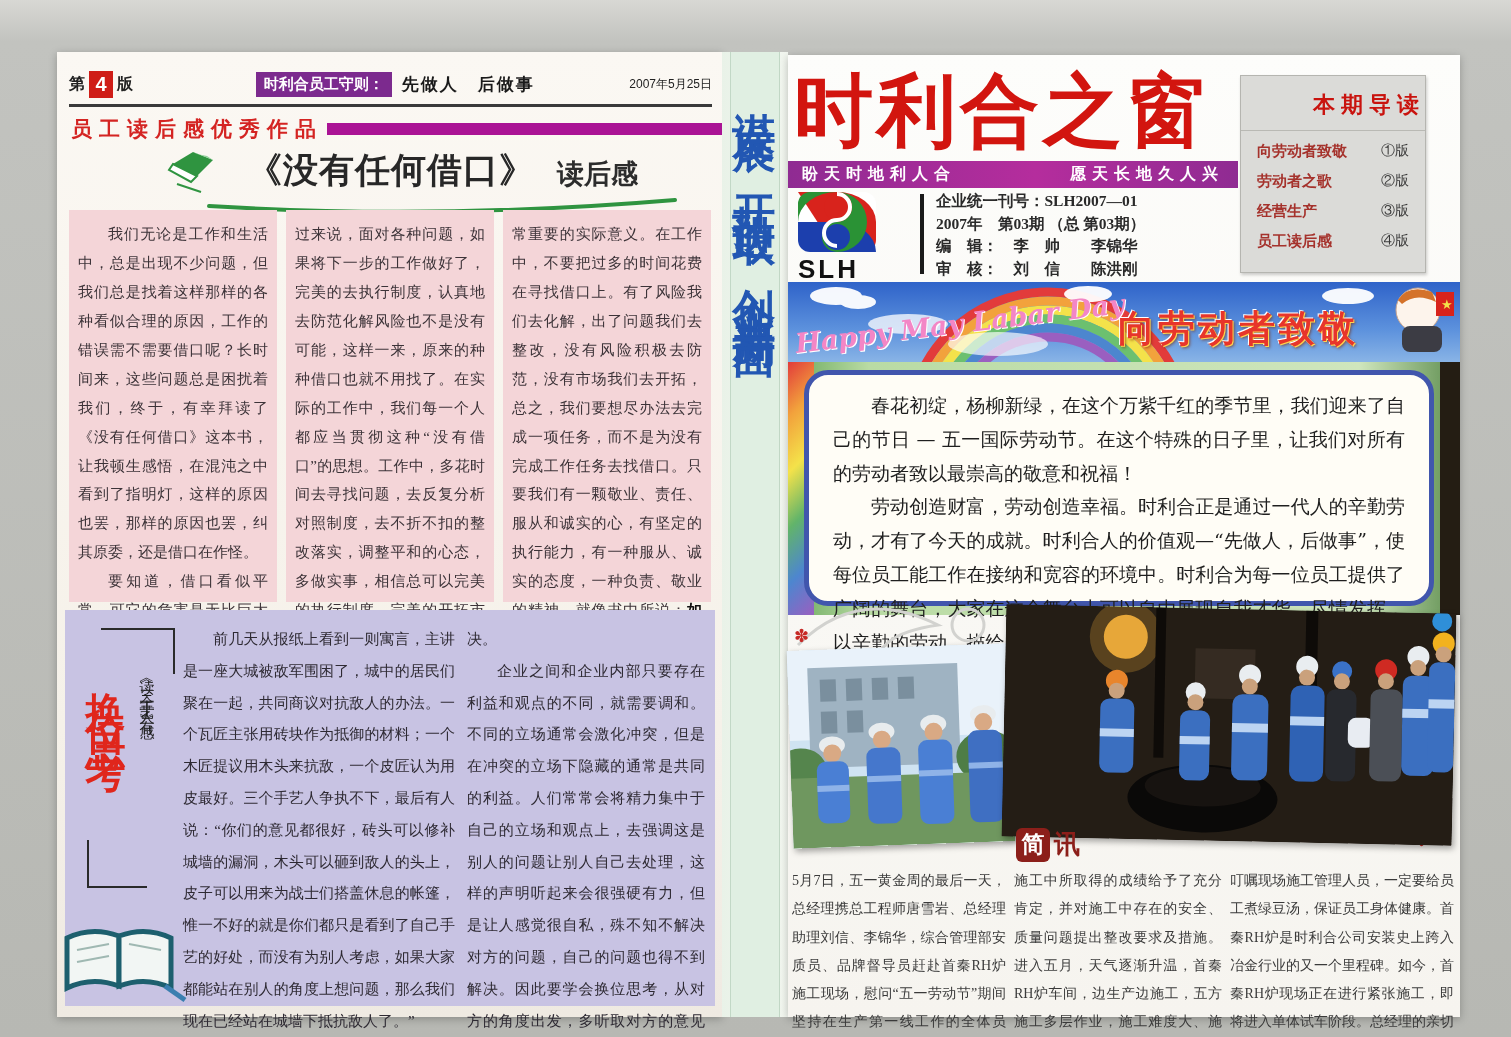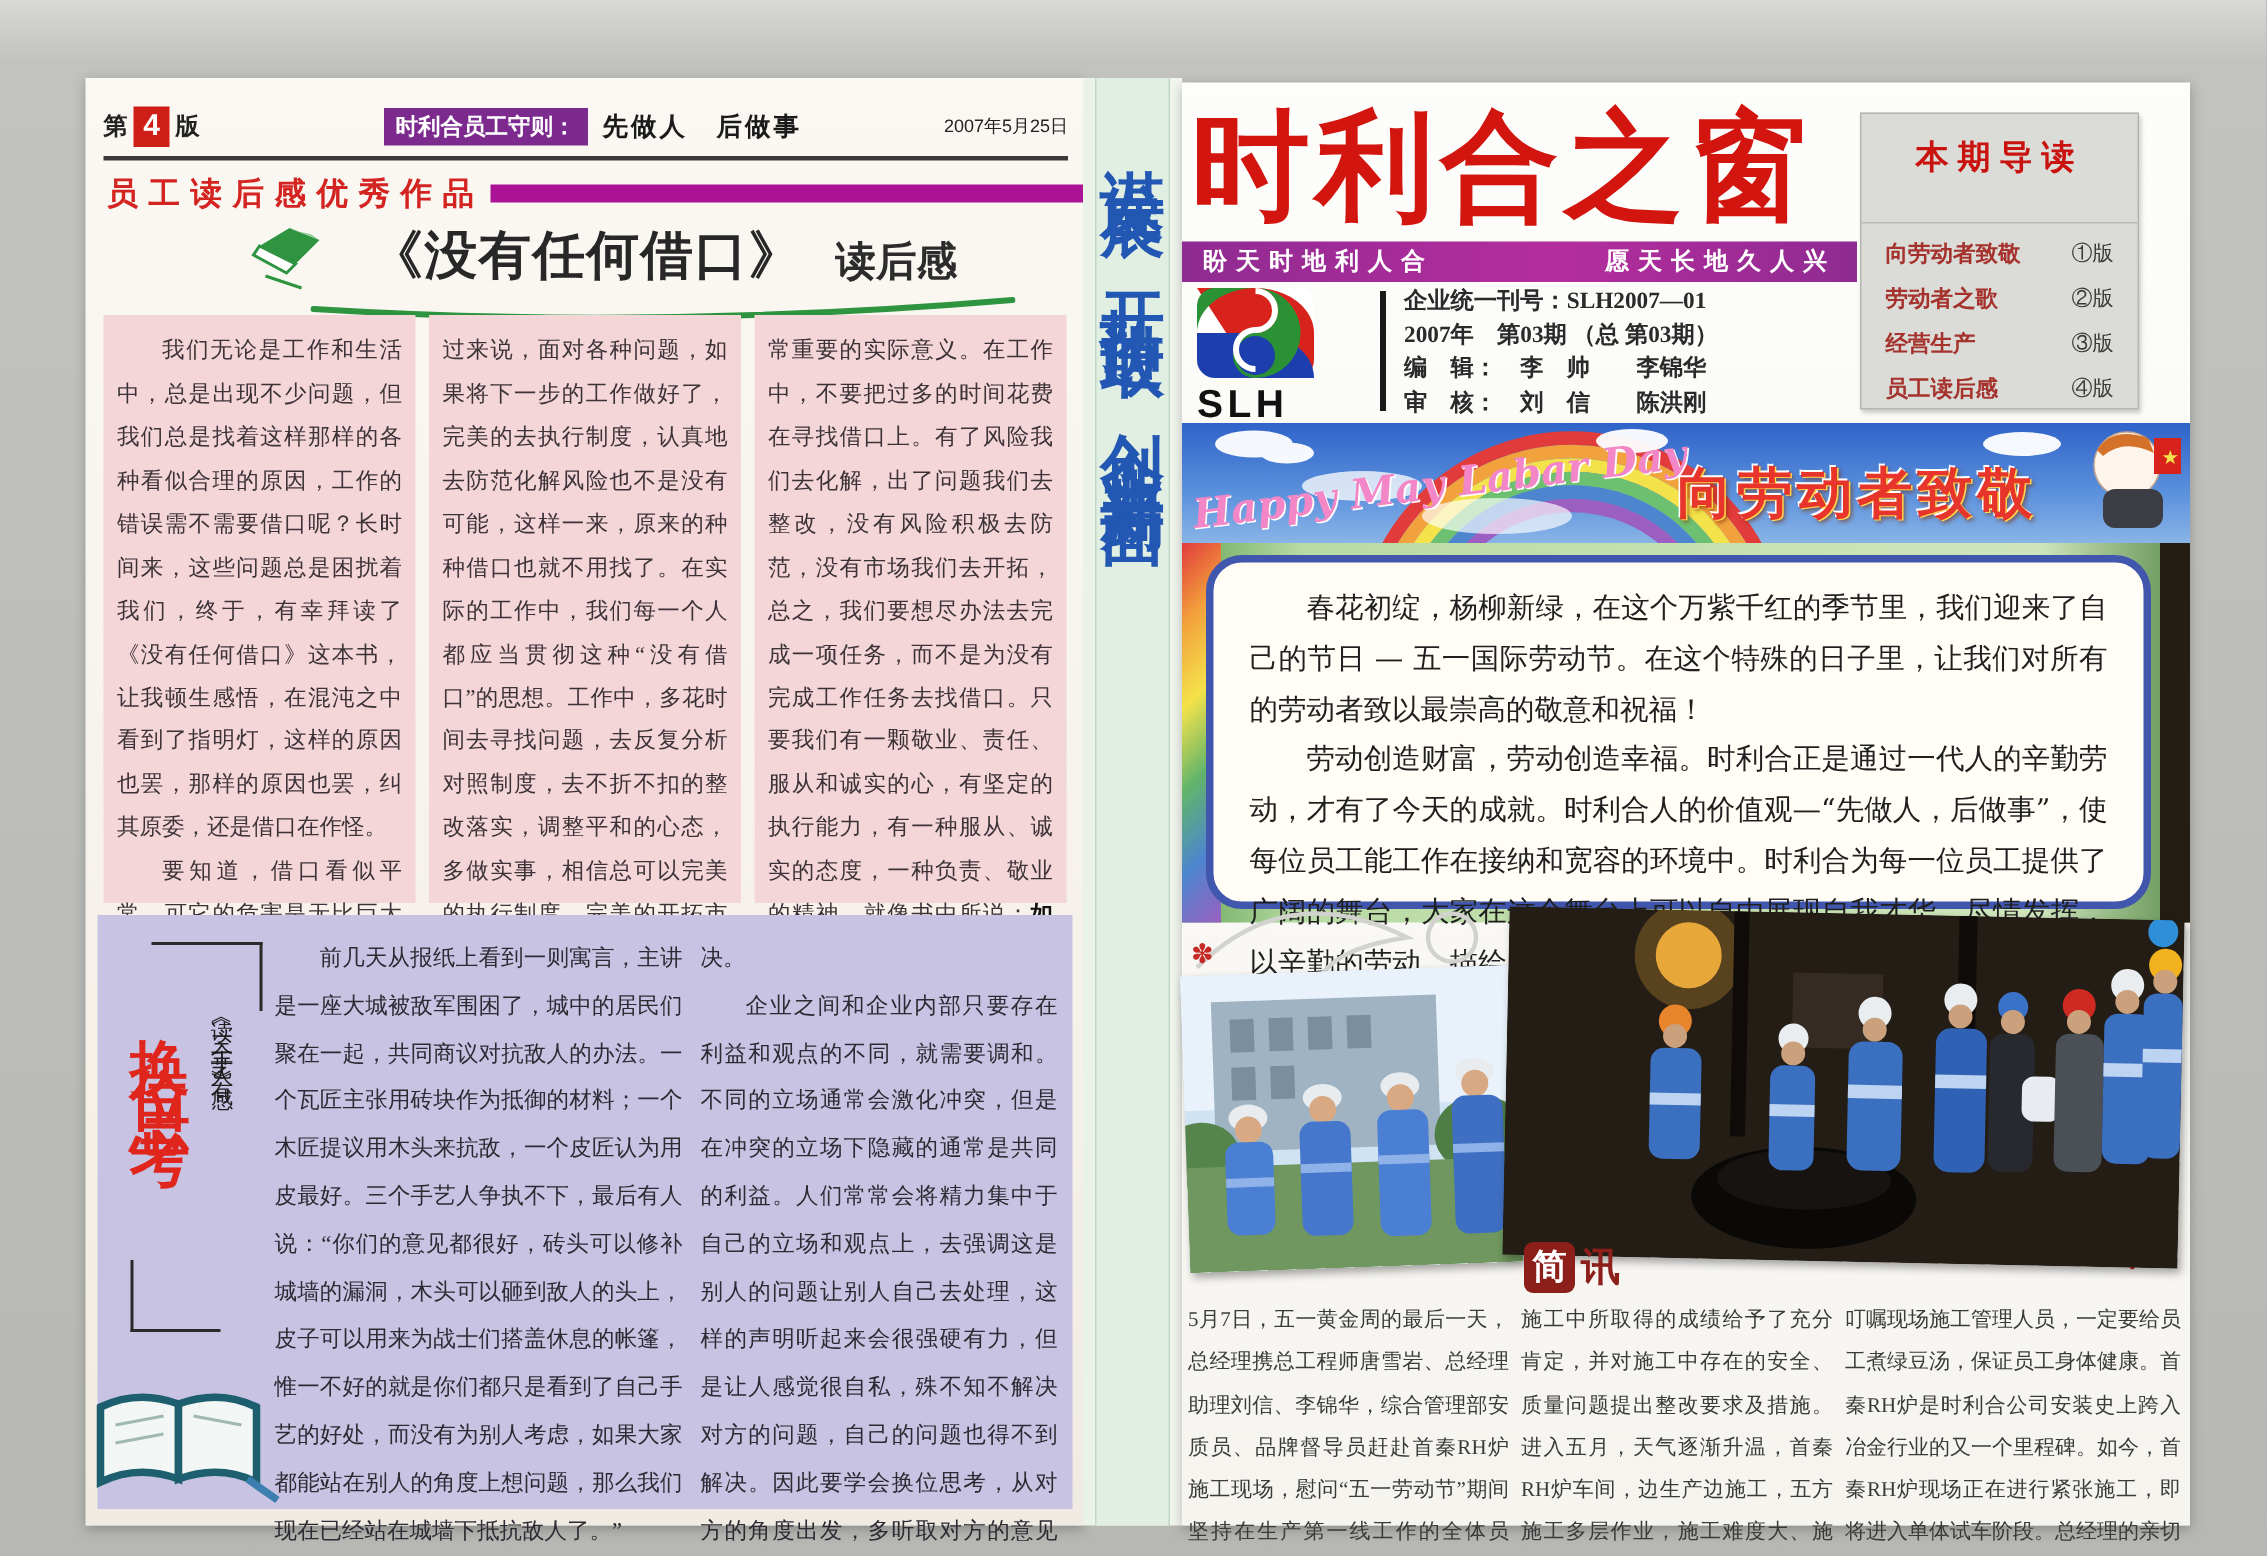--- a/index.html
+++ b/index.html
@@ -69,22 +69,22 @@
 
   
   .page-right { position:absolute; left:788px; top:55px; width:672px; height:962px;
                 background:linear-gradient(180deg,#fdfdfb,#f6f4ef);
                 box-shadow:0 2px 8px rgba(0,0,0,.25); }
   .masthead { position:absolute; left:6px; top:6px; width:446px; height:100px;
               font-family:"DejaVu Serif", serif; font-weight:bold; font-size:79px;
               color:#d2150f; letter-spacing:4px; line-height:100px; white-space:nowrap; }
   .toc { position:absolute; left:452px; top:20px; width:186px; height:198px;
          background:#dbdbd8; border:1px solid #b5b5b0; box-shadow:1px 2px 3px rgba(0,0,0,.2); }
-  .toc-title { text-align:center; color:#c9130e; font-size:22px; font-weight:bold;
-               letter-spacing:6px; padding:14px 0 28px; border-bottom:1px solid #b9b9b4; }
+  .toc-title { text-align:right; color:#c9130e; font-size:22px; font-weight:bold;
+               letter-spacing:6px; padding:14px 0 10px; border-bottom:1px solid #b9b9b4; }
   .toc-item { display:flex; justify-content:space-between; padding:11px 16px 0 16px; }
   .toc-label { color:#a5322c; font-size:15px; font-weight:bold; }
   .toc-page { color:#3a3a3a; font-size:14px; }
 
   .slogan-bar { position:absolute; left:0; top:106px; width:450px; height:27px;
                 background:linear-gradient(90deg,#8f2b92,#b52d9d 55%,#8f2b92);
                 display:flex; justify-content:space-between; align-items:center; padding:0 14px; }
   .slogan-bar span { color:#fff; font-weight:bold; font-size:16px; letter-spacing:6px; }
 
   .pub { position:absolute; left:0; top:133px; width:450px; height:94px; }

